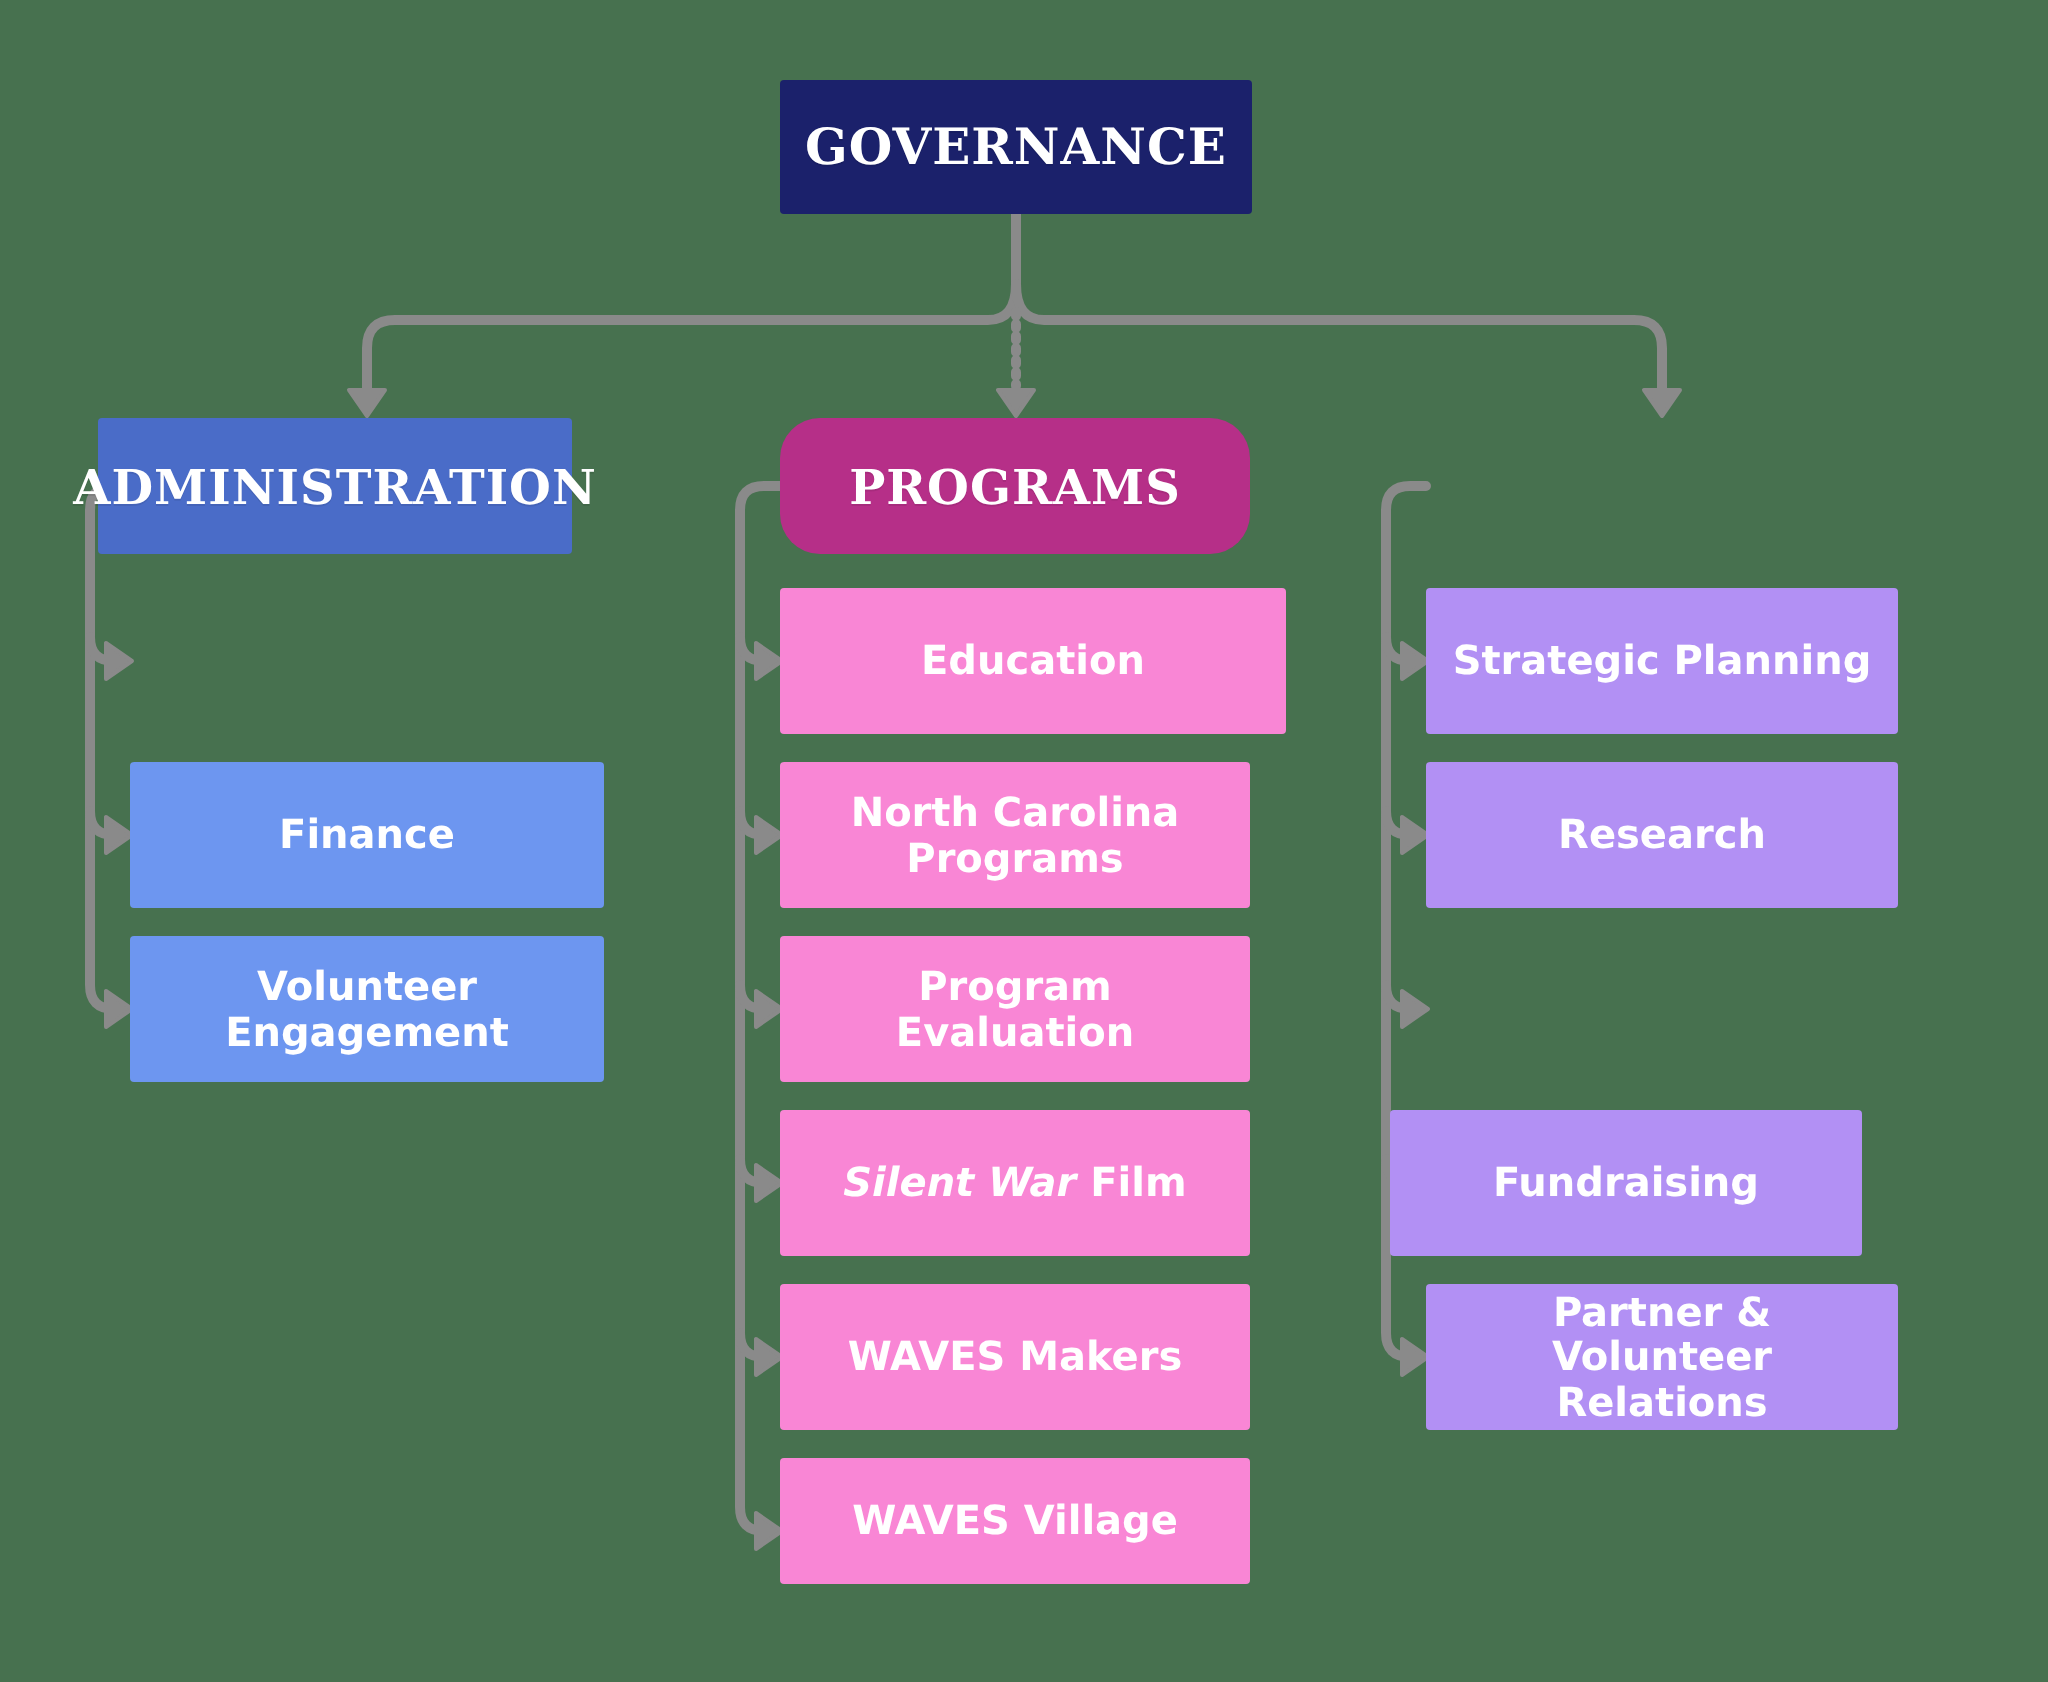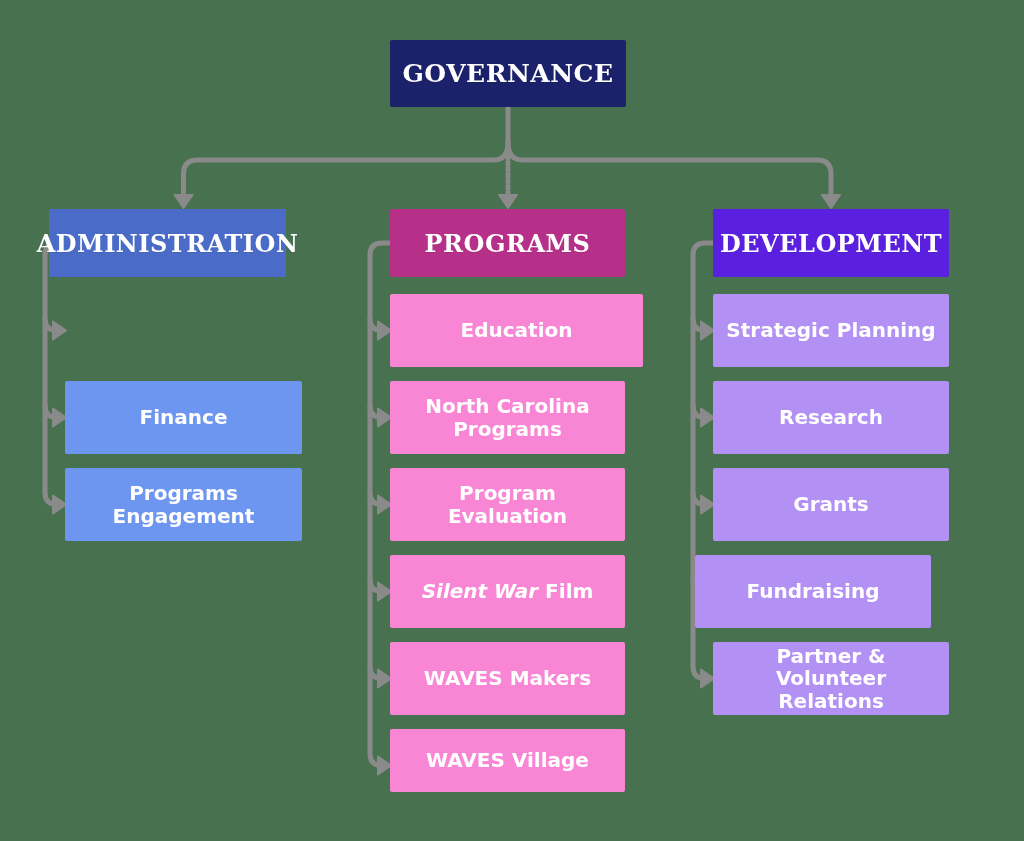--- a/index.html
+++ b/index.html
@@ -90,54 +90,48 @@
   <div class="node root" style="left: 390px; top: 40px; width: 236px; height: 67px; background: rgb(27, 33, 107);">
     <span>GOVERNANCE</span>
   </div>
 <div class="node header" style="left: 49px; top: 209px; width: 237px; height: 68px; background: rgb(74, 108, 200);">
       <span>ADMINISTRATION</span>
     </div>
     <div class="node child" style="left: 65px; top: 381px; width: 237px; height: 73px; background: rgb(109, 150, 240);">
       <span><span>Finance</span></span>
     </div>
     <div class="node child" style="left: 65px; top: 468px; width: 237px; height: 73px; background: rgb(109, 150, 240);">
-      <span><span>Programs Engagement</span></span>
+      <span><span>Volunteer Engagement</span></span>
     </div>
-    <div class="node header" style="left: 390px; top: 209px; width: 235px; height: 68px; background: rgb(182, 47, 136);">
+    <div class="node header" style="left: 390px; top: 209px; width: 235px; height: 68px; background: rgb(182, 47, 136); border-radius: 20px;">
       <span>PROGRAMS</span>
     </div>
     <div class="node child" style="left: 390px; top: 294px; width: 253px; height: 73px; background: rgb(249, 134, 213);">
       <span><span>Education</span></span>
     </div>
     <div class="node child" style="left: 390px; top: 381px; width: 235px; height: 73px; background: rgb(249, 134, 213);">
       <span><span>North Carolina Programs</span></span>
     </div>
     <div class="node child" style="left: 390px; top: 468px; width: 235px; height: 73px; background: rgb(249, 134, 213);">
       <span><span>Program Evaluation</span></span>
     </div>
     <div class="node child" style="left: 390px; top: 555px; width: 235px; height: 73px; background: rgb(249, 134, 213);">
       <span><em>Silent War</em><span> Film</span></span>
     </div>
     <div class="node child" style="left: 390px; top: 642px; width: 235px; height: 73px; background: rgb(249, 134, 213);">
       <span><span>WAVES Makers</span></span>
     </div>
     <div class="node child" style="left: 390px; top: 729px; width: 235px; height: 63px; background: rgb(249, 134, 213);">
       <span><span>WAVES Village</span></span>
     </div>
-    <div class="node header" style="left: 713px; top: 209px; width: 236px; height: 68px; background: rgb(91, 31, 224);">
-      <span>DEVELOPMENT</span>
-    </div>
     <div class="node child" style="left: 713px; top: 294px; width: 236px; height: 73px; background: rgb(178, 144, 244);">
       <span><span>Strategic Planning</span></span>
     </div>
     <div class="node child" style="left: 713px; top: 381px; width: 236px; height: 73px; background: rgb(178, 144, 244);">
       <span><span>Research</span></span>
-    </div>
-    <div class="node child" style="left: 713px; top: 468px; width: 236px; height: 73px; background: rgb(178, 144, 244);">
-      <span><span>Grants</span></span>
     </div>
     <div class="node child" style="left: 695px; top: 555px; width: 236px; height: 73px; background: rgb(178, 144, 244);">
       <span><span>Fundraising</span></span>
     </div>
     <div class="node child" style="left: 713px; top: 642px; width: 236px; height: 73px; background: rgb(178, 144, 244);">
       <span><span>Partner &amp; Volunteer Relations</span></span>
     </div>
   </div>
 
 </body></html>

